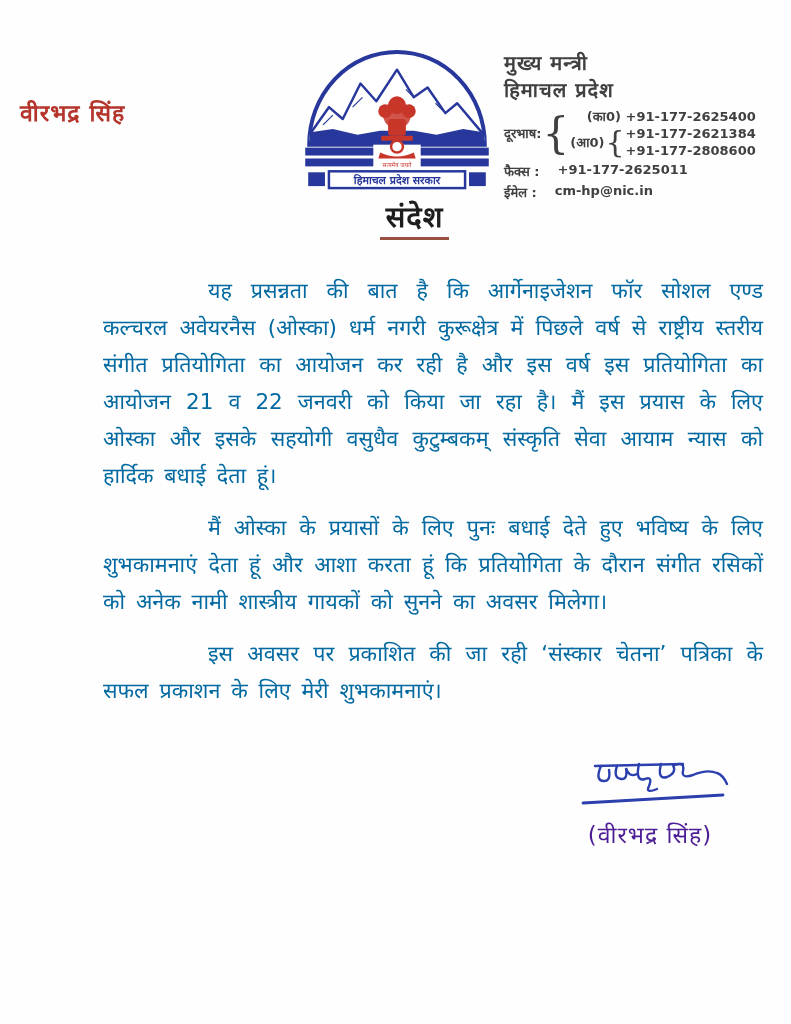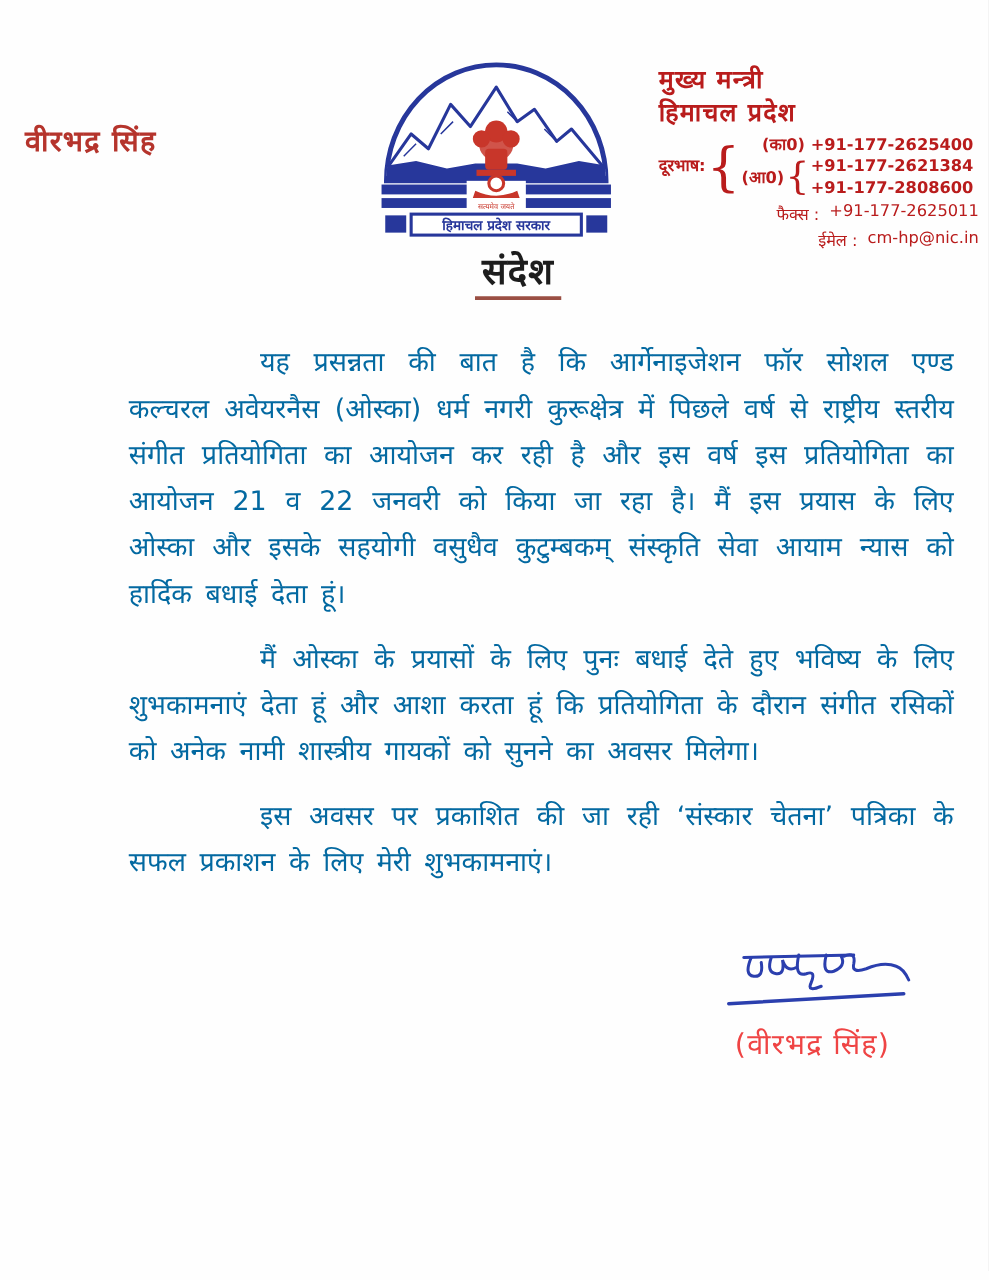--- a/index.html
+++ b/index.html
@@ -13,32 +13,32 @@
     box-sizing:border-box;
   }
   
   .letterhead{position:absolute;top:0;left:0;right:0;height:240px;}
   .sender-name{
     position:absolute;left:20px;top:96px;
     color:#b5342c;font-size:23px;font-weight:bold;letter-spacing:1px;
   }
   .emblem{position:absolute;left:303px;top:46px;width:188px;height:148px;}
   .contact{
-    position:absolute;left:527px;top:50px;width:256px;
-    color:#b91c1c;
+    position:absolute;left:504px;top:50px;width:256px;
+    color:#404040;
   }
   .contact .big{font-size:20px;font-weight:bold;line-height:27px;letter-spacing:1px;}
   .contact .small{font-size:13px;font-weight:bold;line-height:17px;}
   .phone-row{display:flex;align-items:center;margin-top:4px;}
   .brace{font-weight:normal;font-family:"DejaVu Serif","Liberation Serif",serif;}
   .brace.outer{font-size:42px;line-height:40px;margin:0 1px;}
   .brace.inner{font-size:30px;line-height:30px;margin:0 1px;}
   .phone-col{display:flex;flex-direction:column;align-items:flex-end;}
   .num-row{display:flex;align-items:center;}
-  .fax-row,.email-row{display:flex;gap:8px;margin-top:3px;font-size:13px;font-weight:normal;justify-content:flex-end;}
+  .fax-row,.email-row{display:flex;gap:18px;margin-top:3px;font-size:13px;font-weight:bold;}
   
   .title-wrap{position:absolute;top:196px;left:0;right:0;text-align:center;padding-left:38px;}
   .page-title{
     display:inline-block;font-size:29px;font-weight:bold;color:#1d1d1d;
     border-bottom:3px solid #9a4f43;padding:0 6px 2px 6px;letter-spacing:1px;
   }
   
   .body-text{
     position:absolute;top:272px;left:0;right:0;
     padding:0 28px 0 103px;
@@ -49,21 +49,21 @@
     font-size:21.5px;line-height:37px;
     text-align:justify;text-indent:105px;
     word-spacing:4px;
   }
   
   .sig-block{
     position:absolute;right:26px;top:758px;width:230px;
     text-align:center;
   }
   .sig-scrawl{display:block;margin:0 auto 8px auto;}
-  .sig-name{font-size:23px;color:#ef4444;font-weight:500;letter-spacing:1px;}
+  .sig-name{font-size:23px;color:#4c1d95;font-weight:500;letter-spacing:1px;}
 </style>
 </head>
 <body>
 
 <div class="page">
 
   <div class="letterhead">
 
     <div class="sender-name">वीरभद्र सिंह</div>
 

